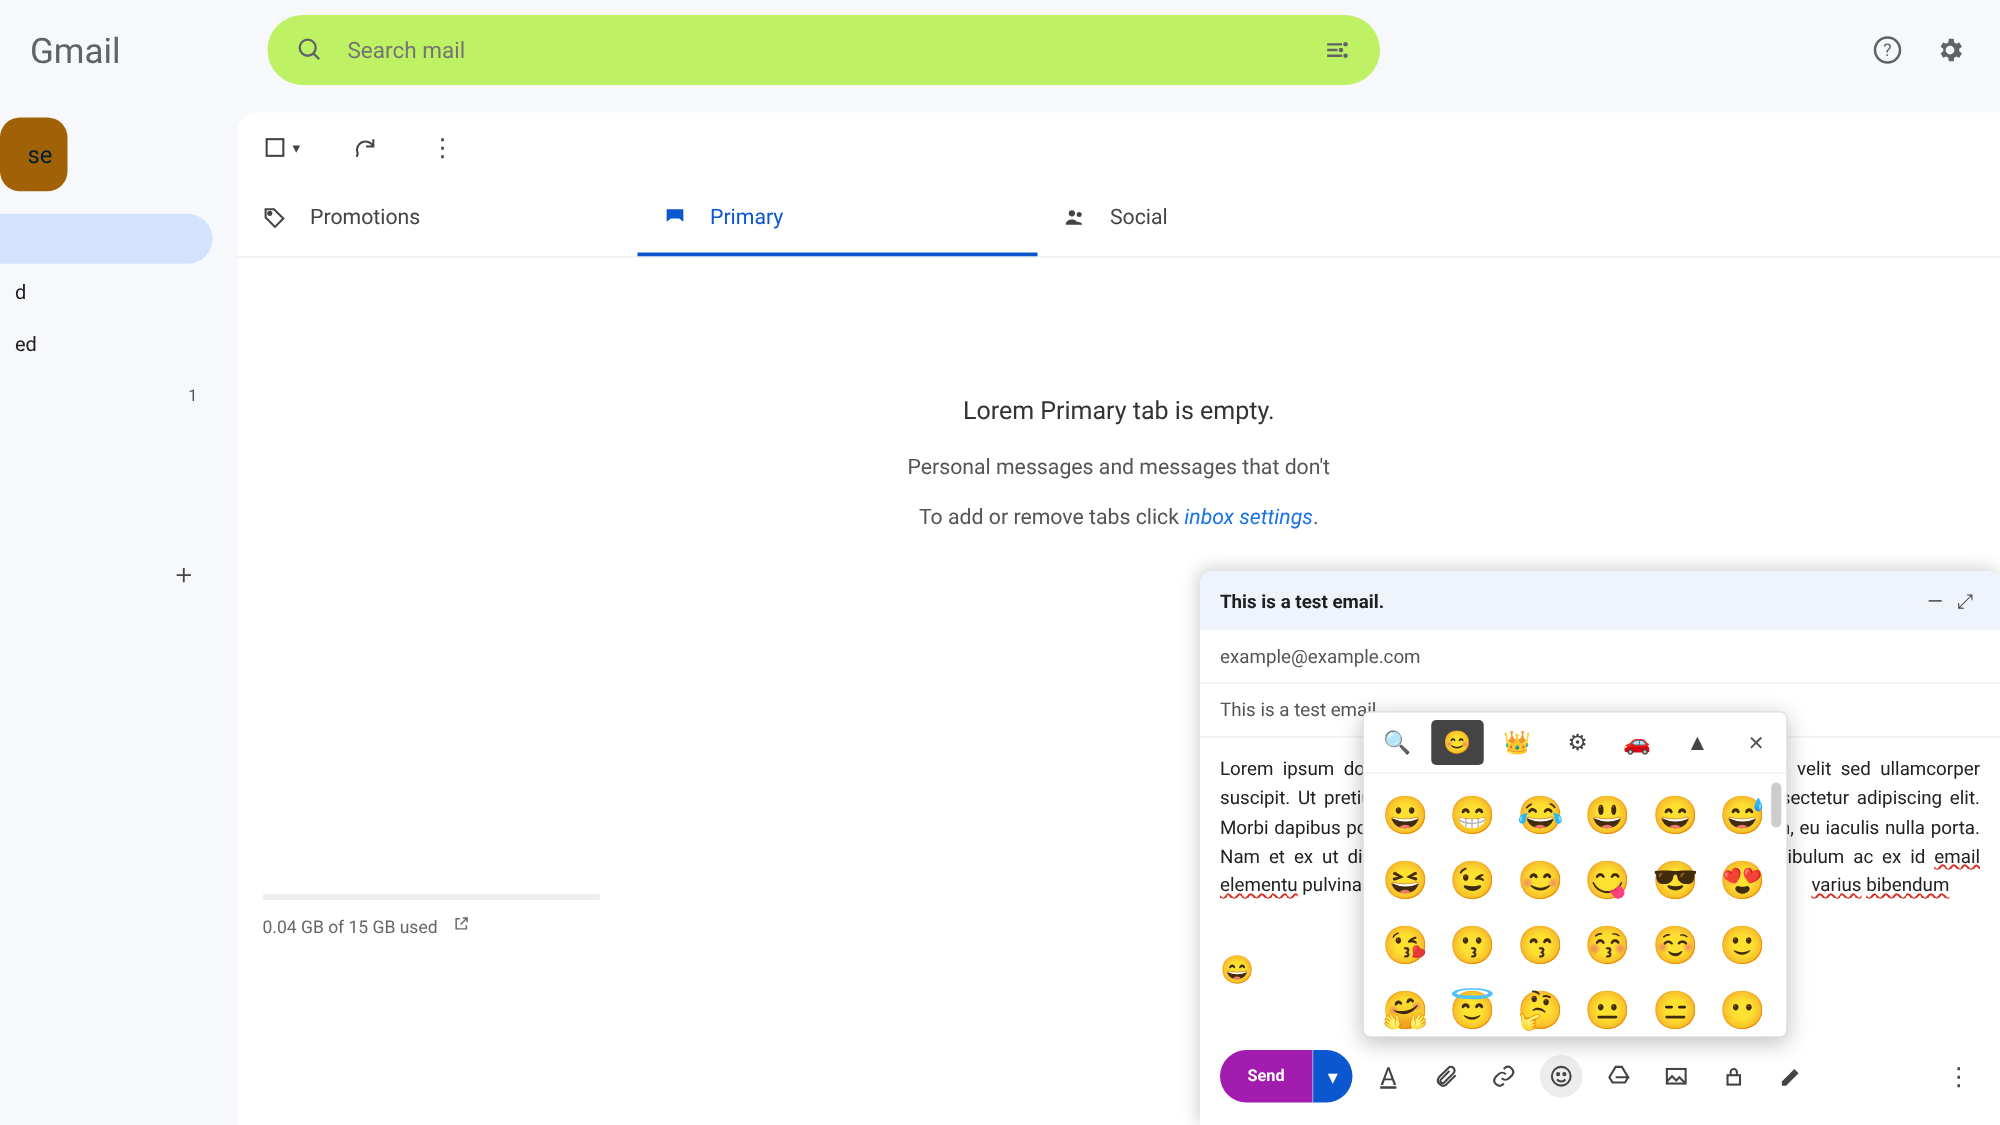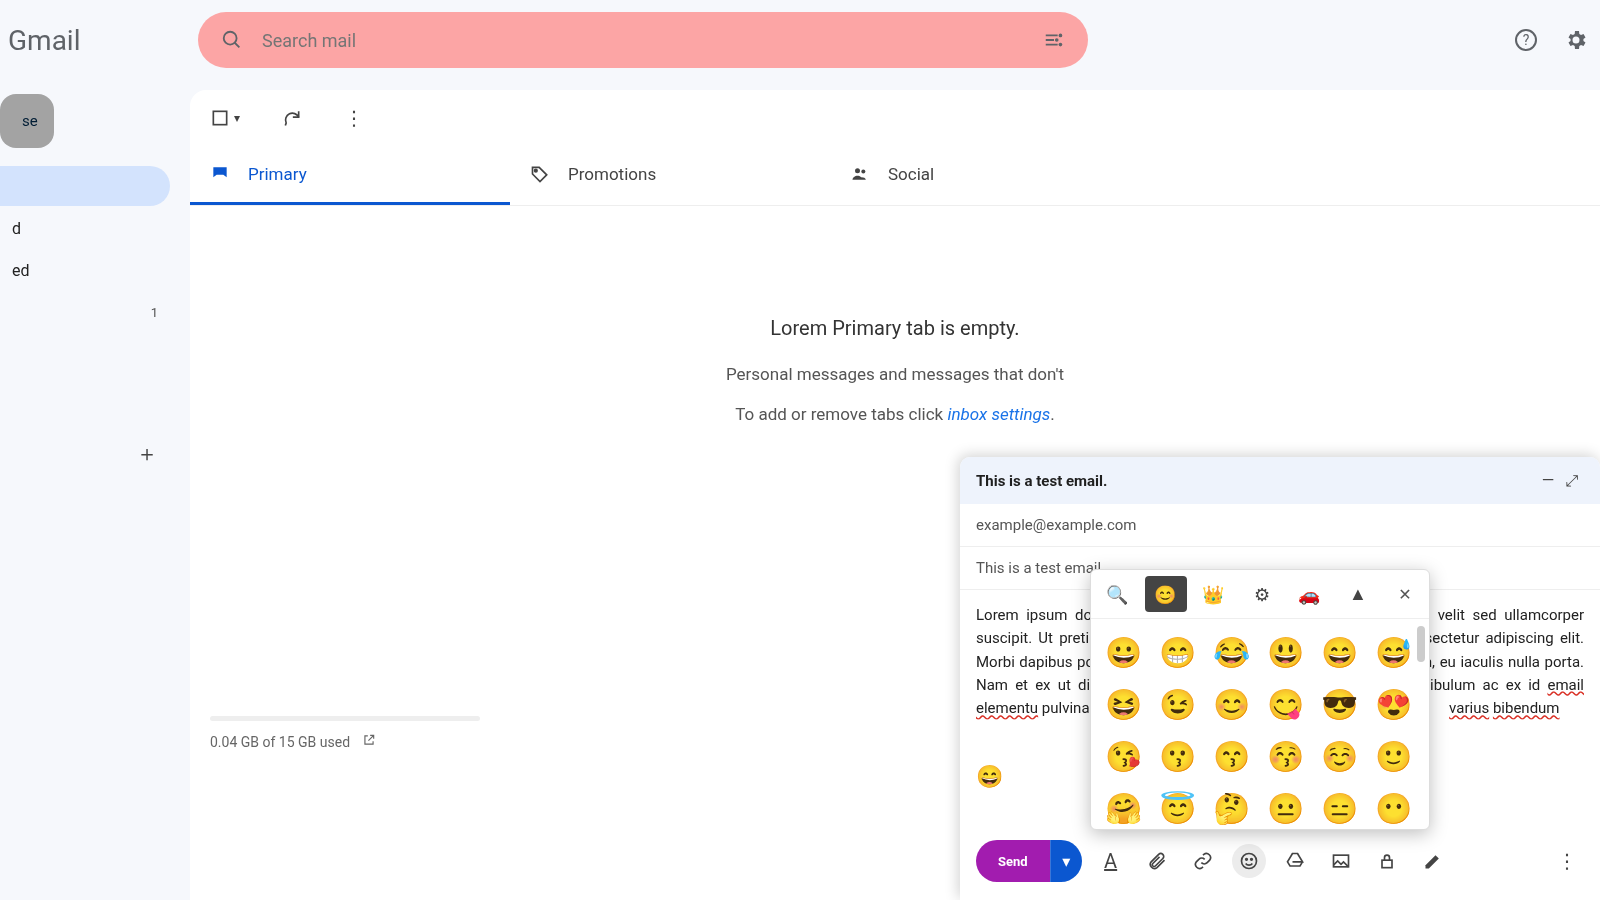--- a/index.html
+++ b/index.html
@@ -1,29 +1,29 @@
 <!DOCTYPE html>
 <html><head>
 <meta charset="utf-8">
 <style>
 * { box-sizing: border-box; margin: 0; padding: 0; font-family: Roboto, Arial, sans-serif; }
 body { background: #f6f8fc; width: 1600px; height: 900px; overflow: hidden; }
 
 
-.header { height: 80px; display: flex; align-items: center; padding: 0 8px; gap: 20px; }
+.header { height: 80px; display: flex; align-items: center; padding: 0 24px; gap: 20px; }
 .logo-area { display: flex; align-items: center; gap: 8px; width: 170px; }
 .logo-txt { font-size: 28px; color: #5f6368; }
-.search { flex: 1; max-width: 890px; height: 56px; background: #fca5a5; border-radius: 28px; display: flex; align-items: center; padding: 0 18px; gap: 14px; }
+.search { flex: 1; max-width: 890px; height: 56px; background: #bef264; border-radius: 28px; display: flex; align-items: center; padding: 0 18px; gap: 14px; }
 .search input { flex: 1; border: none; background: transparent; outline: none; font-size: 18px; color: #5f6368; }
 .hdr-right { margin-left: auto; display: flex; gap: 18px; align-items: center; }
 .iconbtn { width: 32px; height: 32px; color: #5f6368; display: flex; align-items: center; justify-content: center; cursor: pointer; }
 
 
 .sidebar { position: absolute; left: 0; top: 80px; width: 170px; bottom: 0; padding-top: 8px; }
-.compose { background: #a3a3a3; border-radius: 16px; margin: 6px 0 18px 0; padding: 18px 22px; font-size: 15px; color: #001d35; width: 54px; text-align: right; }
+.compose { background: #a16207; border-radius: 16px; margin: 6px 0 18px 0; padding: 18px 22px; font-size: 19px; color: #001d35; width: 54px; text-align: right; }
 .navitem { height: 40px; display: flex; align-items: center; padding: 0 12px; border-radius: 0 20px 20px 0; font-size: 16px; color: #222; margin: 2px 0; }
 .navitem.active { background: #d3e3fd; font-weight: 700; }
 .navitem .lbl { flex: 1; }
 .navitem .cnt { font-size: 13px; color: #555; }
 
 
 .main { position: absolute; left: 190px; right: 0; top: 90px; bottom: 0; background: #fff; border-radius: 16px 0 0 0; }
 .toolbar { height: 56px; display: flex; align-items: center; padding: 0 20px; gap: 42px; }
 .tbicon { color: #444; font-size: 20px; display: flex; align-items: center; gap: 4px; }
 .tabs { display: flex; height: 60px; border-bottom: 1px solid #eee; }
@@ -137,32 +137,32 @@
     </span>
     <span class="tbicon">
       <svg width="20" height="20" viewBox="0 0 24 24" fill="none" stroke="#444" stroke-width="2">
           <path d="M20 11A8 8 0 105 18l-1 3"></path>
           <path d="M20 4v7h-7"></path>
         </svg>
     </span>
     <span class="tbicon">⋮</span>
   </div>
   <div class="tabs">
-    <div class="tab active">
-      <svg class="tabicon" viewBox="0 0 24 24" fill="#0b57d0">
-          <path d="M4 4h16v12l-4-3H8l-4 3z"></path>
-        </svg>
-      <span>Primary</span>
-    </div>
     <div class="tab">
       <svg class="tabicon" viewBox="0 0 24 24" fill="none" stroke="#444" stroke-width="2">
           <path d="M20 13l-8 8-9-9V4h8z"></path>
           <circle cx="7" cy="8" r="1.5" fill="#444"></circle>
         </svg>
       <span>Promotions</span>
+    </div>
+    <div class="tab active">
+      <svg class="tabicon" viewBox="0 0 24 24" fill="#0b57d0">
+          <path d="M4 4h16v12l-4-3H8l-4 3z"></path>
+        </svg>
+      <span>Primary</span>
     </div>
     <div class="tab">
       <svg class="tabicon" viewBox="0 0 24 24" fill="#444">
           <circle cx="9" cy="8" r="3"></circle>
           <circle cx="16" cy="9" r="2.4"></circle>
           <path d="M3 19c0-3 3-5 6-5s6 2 6 5zm11-3c2 0 5 1 5 3h-6"></path>
         </svg>
       <span>Social</span>
     </div>
   </div>

